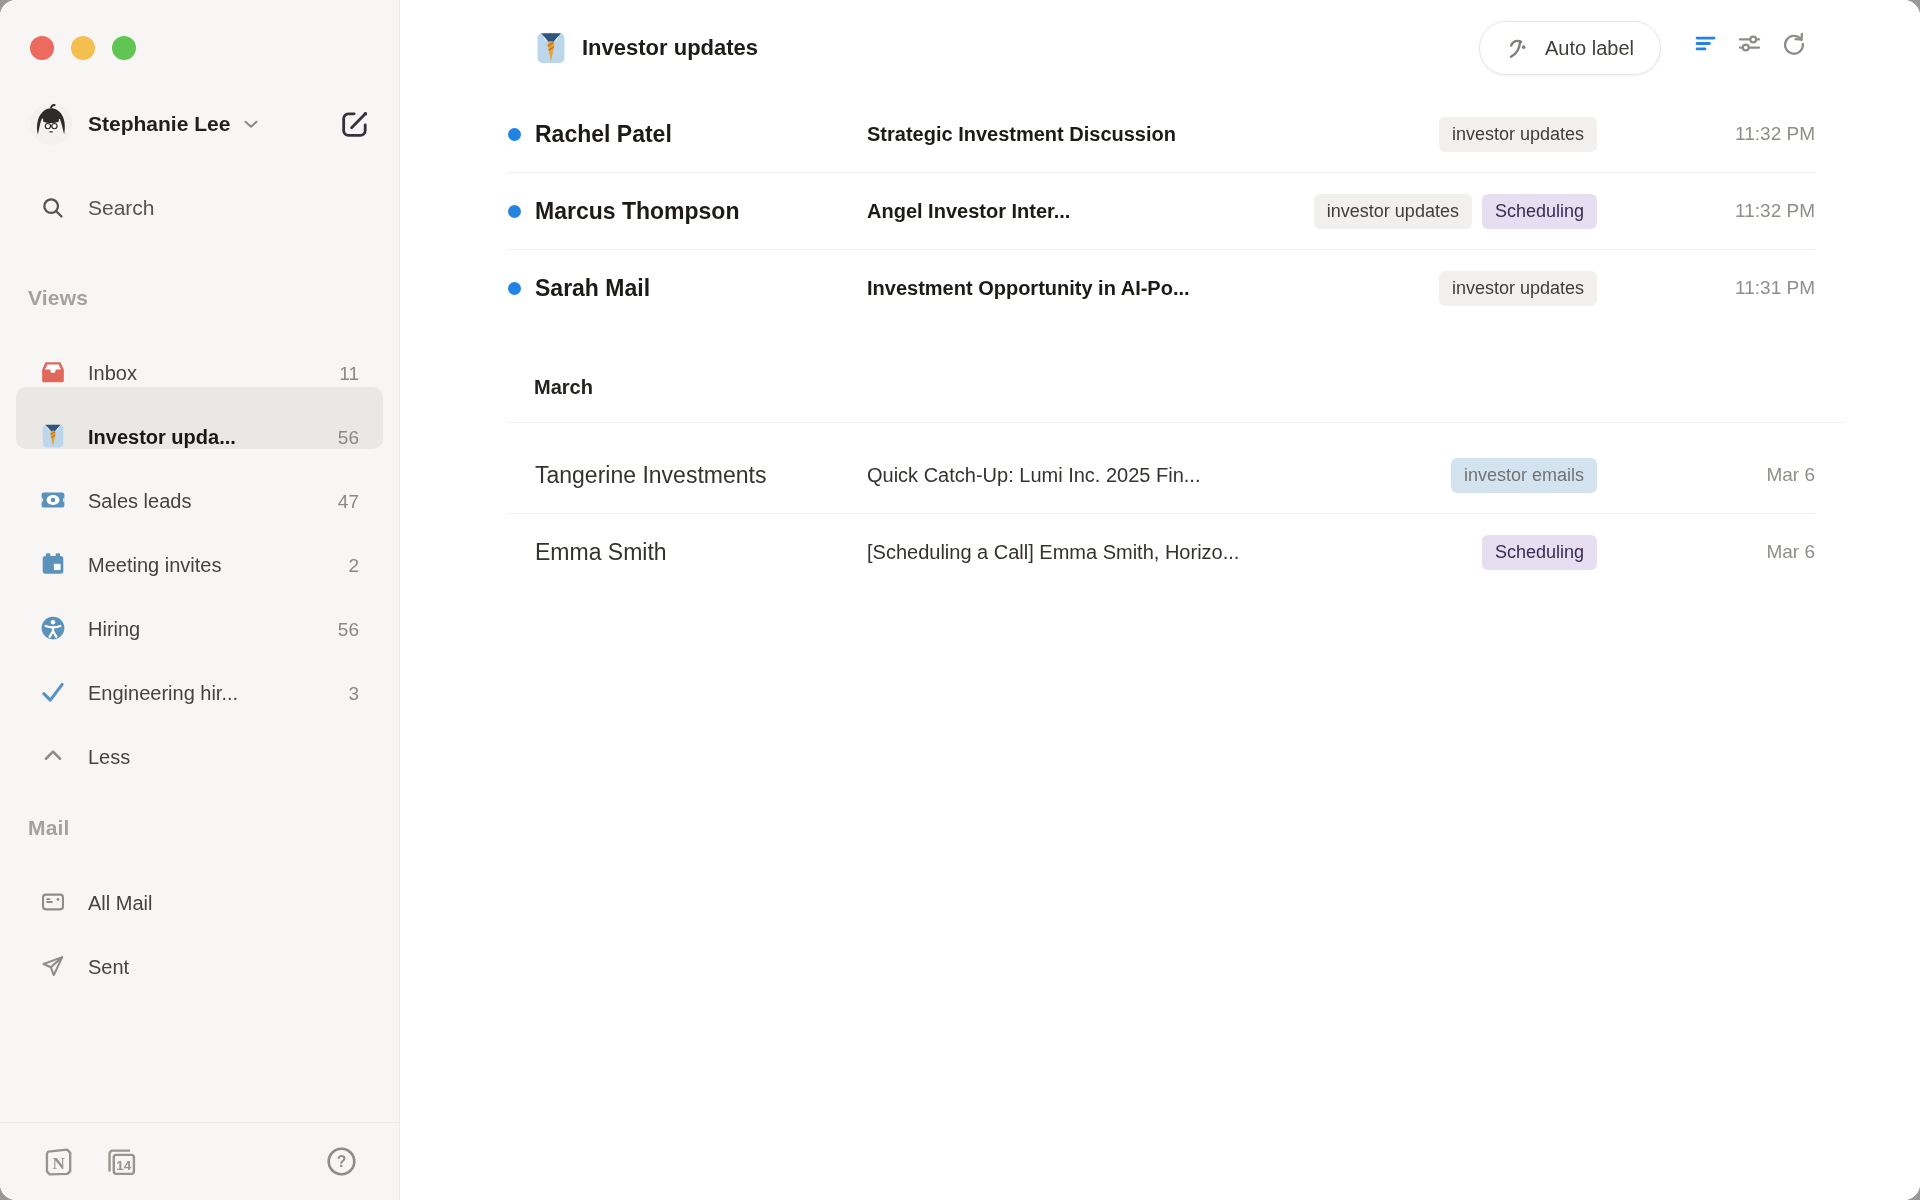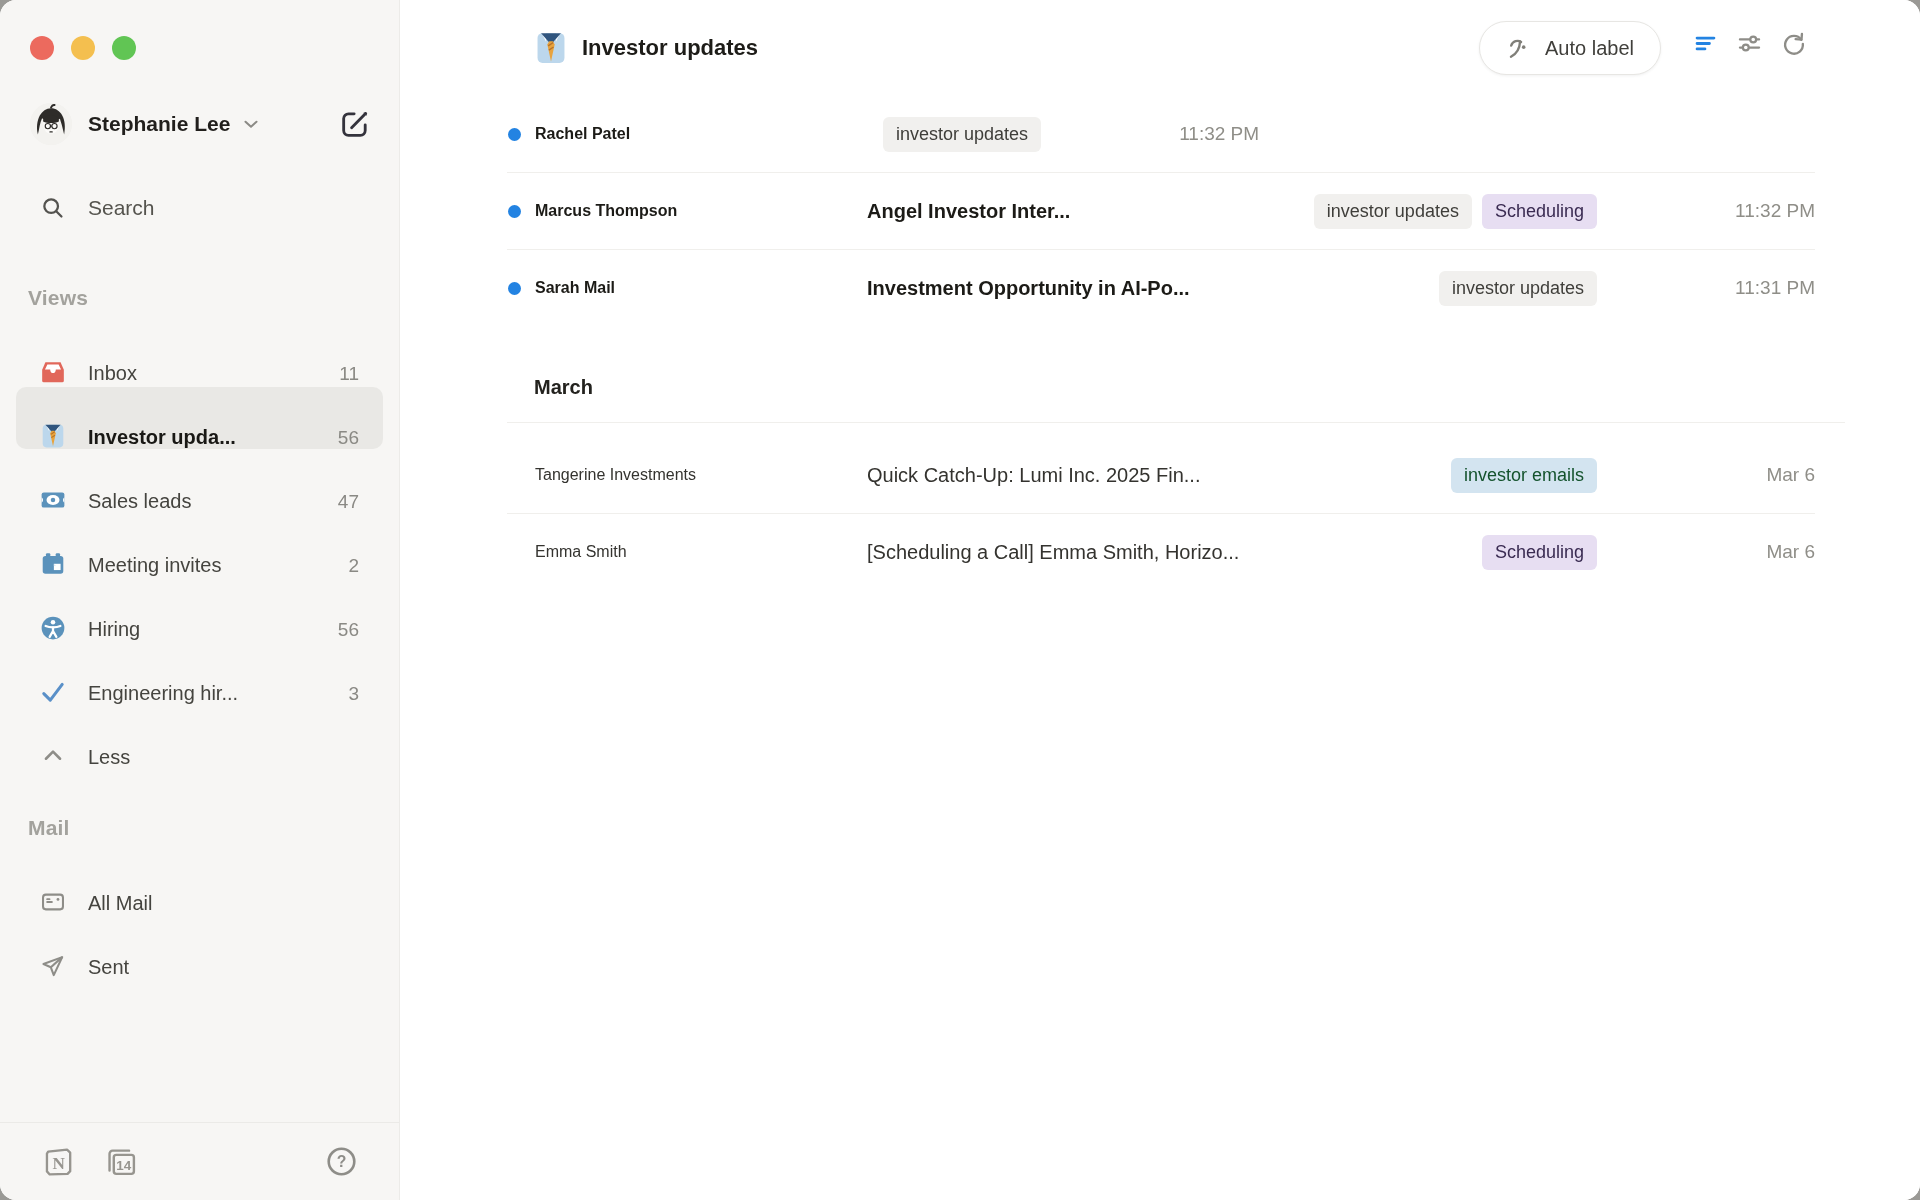--- a/index.html
+++ b/index.html
@@ -48,29 +48,29 @@
   .auto-label-btn { display:flex; align-items:center; gap:12px; height:54px; padding:0 26px; border:1px solid #E7E6E3; border-radius:27px; background:#fff; box-shadow:0 1px 3px rgba(0,0,0,.06); cursor:pointer; margin-right:22px; }
   .auto-label-btn svg { width:27px; height:27px; }
   .auto-label-btn .label { font-size:20px; color:#403F3B; }
   .icon-btn { width:44px; height:44px; display:flex; align-items:center; justify-content:center; cursor:pointer; }
   .icon-btn svg { width:27px; height:27px; }
 
   .email-row { display:flex; align-items:center; height:76px; padding:0 105px 0 108px; cursor:pointer; }
   .dot-col { width:27px; flex:none; }
   .dot { width:13px; height:13px; border-radius:50%; background:#2383E2; visibility:hidden; }
   .email-row.unread .dot { visibility:visible; }
-  .sender { width:332px; flex:none; font-size:16px; white-space:nowrap; overflow:hidden; }
+  .sender { width:332px; flex:none; font-size:23px; white-space:nowrap; overflow:hidden; }
   .subject { flex:1; min-width:0; font-size:20px; white-space:nowrap; overflow:hidden; }
   .email-row.unread .sender, .email-row.unread .subject { font-weight:bold; color:#1C1B17; }
   .email-row.read .sender, .email-row.read .subject { font-weight:normal; color:#34332F; }
   .tags { display:flex; gap:10px; flex:none; margin:0 18px 0 16px; }
   .tag { height:35px; display:flex; align-items:center; padding:0 13px; border-radius:6px; font-size:18px; white-space:nowrap; }
   .tag-gray   { background:#F1F0EE; color:#3F3E3A; }
   .tag-purple { background:#E7DEF2; color:#3A2B52; }
-  .tag-blue   { background:#D3E4F0; color:#14532d;text-align:right; }
+  .tag-blue   { background:#D3E4F0; color:#737373;text-align:right; }
   .time { width:200px; flex:none; text-align:right; font-size:19px; color:#8F8E88; white-space:nowrap; }
 
   .row-divider { height:1px; background:#F0EFEC; margin:0 105px 0 107px; }
   .group-header { height:70px; margin-top:26px; display:flex; align-items:center; padding:0 105px 0 134px; font-size:20px; font-weight:bold; color:#23221E; }
   .group-divider { height:1px; background:#F0EFEC; margin:0 75px 0 107px; }
   .group-pad { height:14px; }
 </style>
 </head>
 <body>
 
@@ -300,20 +300,21 @@
           </svg>
         </div>
       </div>
     </div>
 
     <div class="email-row unread">
       <div class="dot-col">
           <div class="dot"></div>
         </div>
       <div class="sender">Rachel Patel</div>
+      <div class="subject">Strategic Investment Discussion</div>
       <div class="tags">
         <span class="tag tag-gray">investor updates</span>
       </div>
       <div class="time">11:32 PM</div>
     </div>
     <div class="row-divider"></div>
 
     <div class="email-row unread">
       <div class="dot-col">
           <div class="dot"></div>

